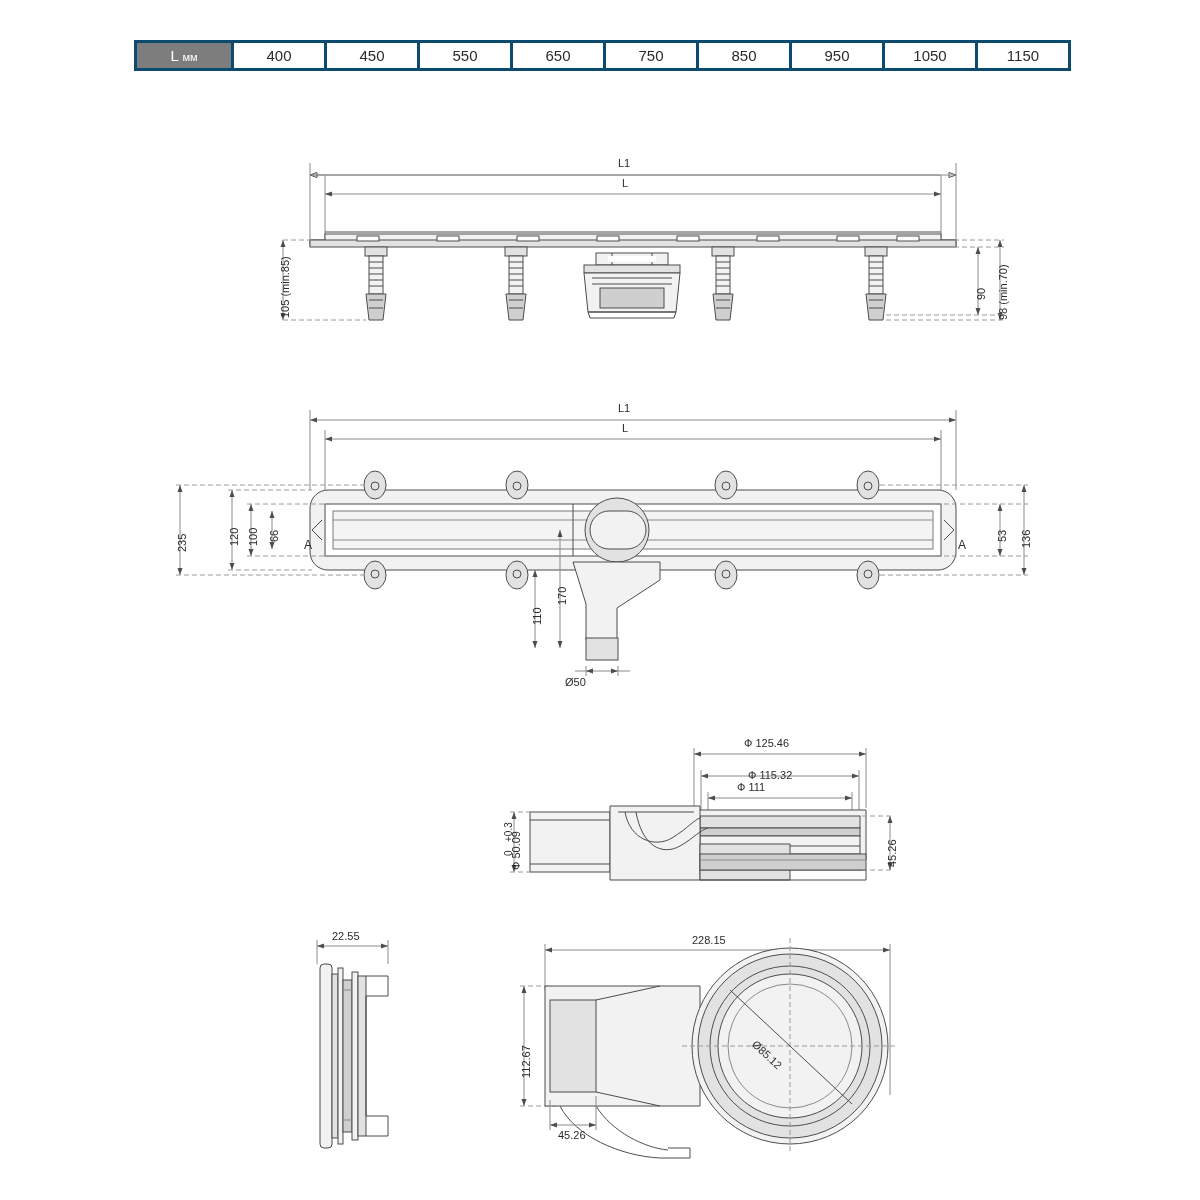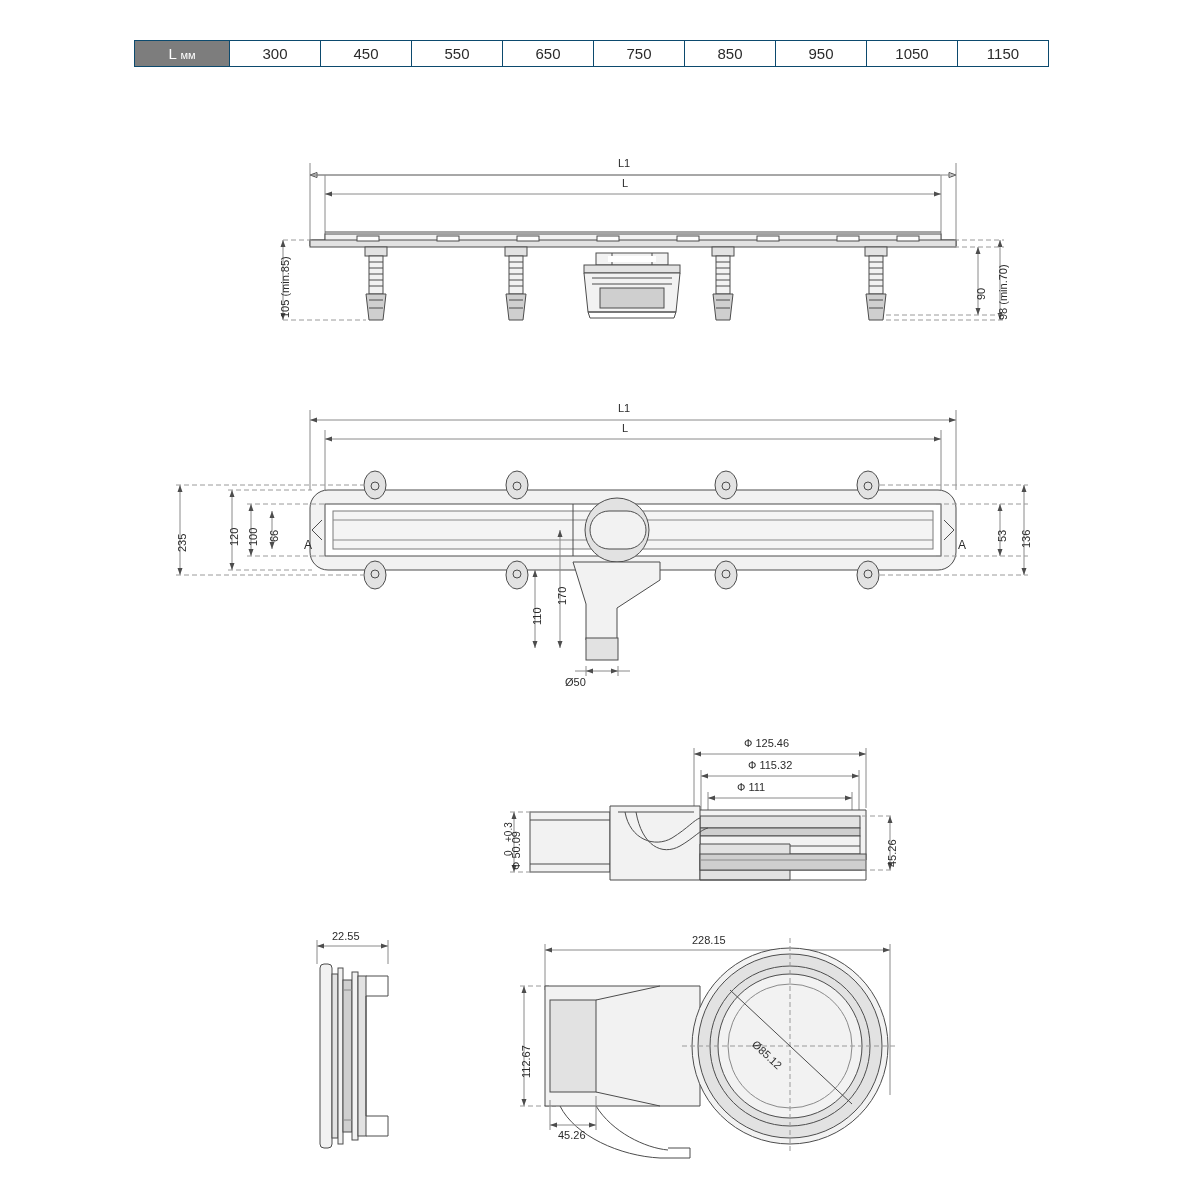--- a/index.html
+++ b/index.html
@@ -1,20 +1,20 @@
 <!DOCTYPE html>
 <html><head>
 <meta charset="utf-8">
 <style>
   html,body{margin:0;padding:0;background:#ffffff;}
   body{width:1200px;height:1200px;position:relative;font-family:"Liberation Sans",sans-serif;color:#1a1a1a;overflow:hidden;}
   .abs{position:absolute;}
   
   #spec-table{position:absolute;left:134px;top:40px;border-collapse:collapse;}
-  #spec-table td{border:1px solid #0c4a6e;height:23px;text-align:center;font-size:15px;color:#2b2b2b;background:#ffffff;}
+  #spec-table td{border:3px solid #0c4a6e;height:23px;text-align:center;font-size:15px;color:#2b2b2b;background:#ffffff;}
   #spec-table td.hdr{background:#7d7d7d;color:#ffffff;width:92px;text-align:center;font-size:15px;}
   #spec-table td.val{width:88px;}
   #spec-table td.hdr .unit{font-size:11px;}
   .lbl{position:absolute;font-size:11px;color:#2b2b2b;white-space:nowrap;font-family:"Liberation Sans",sans-serif;}
   .lbl.sm{font-size:10px;}
   .rot{transform-origin:0 0;transform:rotate(-90deg);}
   .boxg{position:absolute;border:1px solid #7b7b7b;box-sizing:border-box;}
   svg{position:absolute;left:0;top:0;overflow:visible;}
   .stroke{fill:none;stroke:#4d4d4d;stroke-width:1;}
   .stroke-lt{fill:none;stroke:#8a8a8a;stroke-width:1;}
@@ -26,21 +26,21 @@
 </head>
 <body>
 
 <table id="spec-table">
   <tbody>
       <tr>
     <td class="hdr">
       <span>L</span>
       <span class="unit">мм</span>
     </td>
-    <td class="val">300</td>
+    <td class="val">400</td>
     <td class="val">450</td>
     <td class="val">550</td>
     <td class="val">650</td>
     <td class="val">750</td>
     <td class="val">850</td>
     <td class="val">950</td>
     <td class="val">1050</td>
     <td class="val">1150</td>
   </tr>
 </tbody>
@@ -301,21 +301,21 @@
     <path class="stroke-dash" d="M510 92 L532 92"></path>
     <path class="stroke-dash" d="M510 152 L532 152"></path>
 
     <path class="stroke-lt" d="M890 96 L890 150"></path>
     <path d="M890 96 l-2.5 7 h5 z" fill="#4d4d4d"></path>
     <path d="M890 150 l-2.5 -7 h5 z" fill="#4d4d4d"></path>
     <path class="stroke-dash" d="M862 96 L894 96"></path>
     <path class="stroke-dash" d="M862 150 L894 150"></path>
   </svg>
   <div class="lbl" style="left:744px;top:17px;">Ф 125.46</div>
-  <div class="lbl" style="left:748px;top:39px;text-align:right;">Ф 115.32</div>
+  <div class="lbl" style="left:748px;top:49px;text-align:right;">Ф 115.32</div>
   <div class="lbl" style="left:737px;top:61px;">Ф 111</div>
   <div class="lbl rot" style="left:510px;top:150px;">Ф 50.09</div>
   <div class="lbl sm rot" style="left:503px;top:122px;">+0.3</div>
   <div class="lbl sm rot" style="left:503px;top:136px;">0</div>
   <div class="lbl rot" style="left:886px;top:147px;">45.26</div>
 </div>
 
 <div class="abs" style="left:0;top:920px;width:480px;height:280px;">
   <svg width="480" height="280">
     <path class="stroke-lt" d="M317 26 L388 26"></path>

